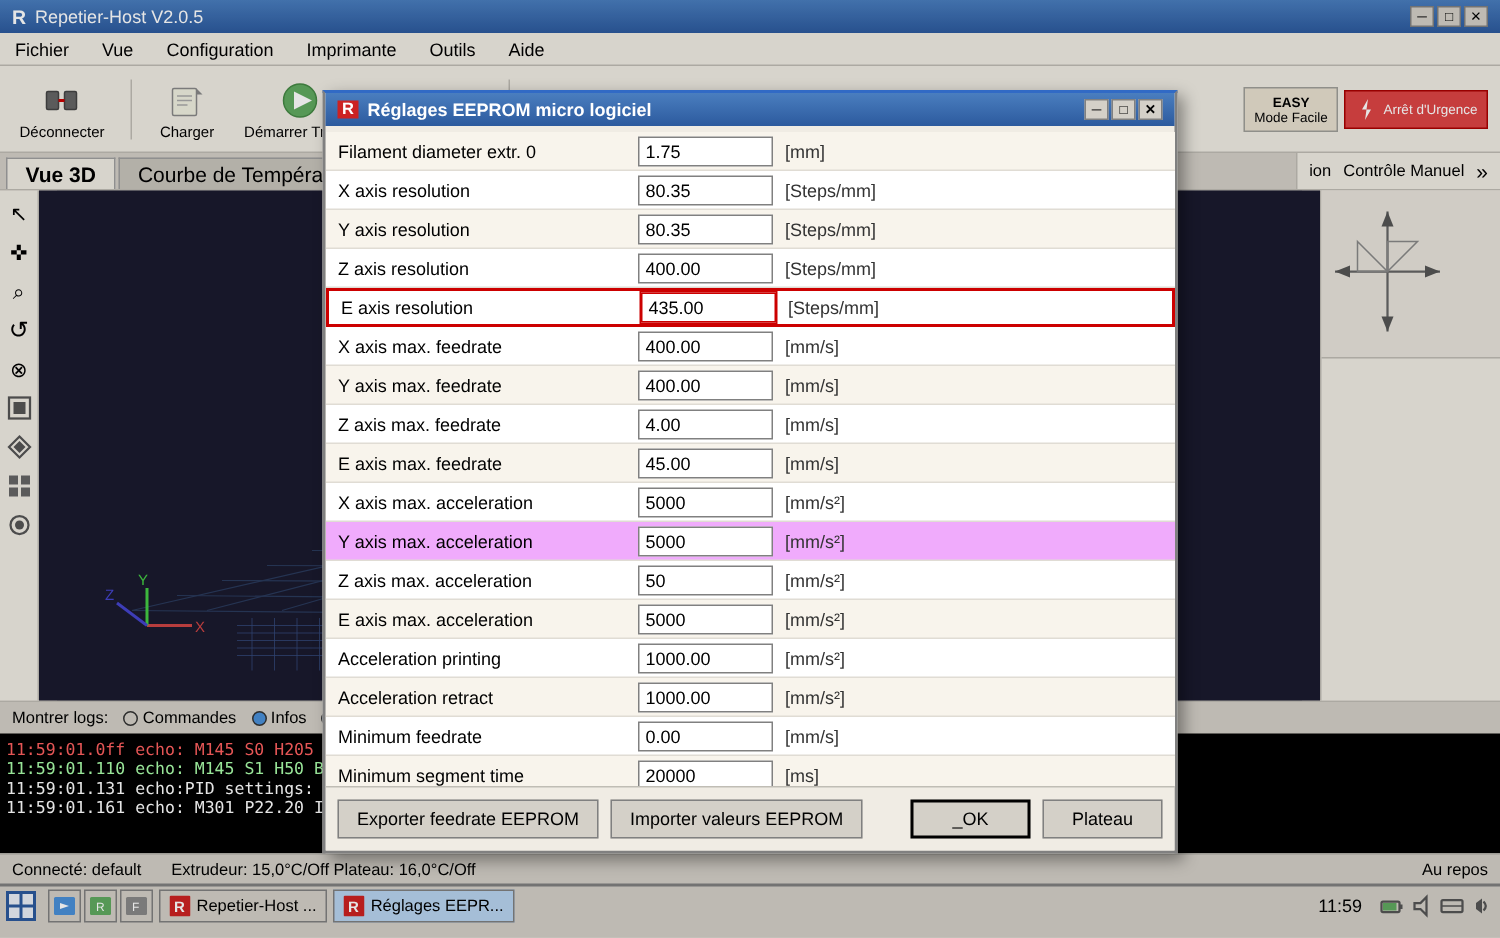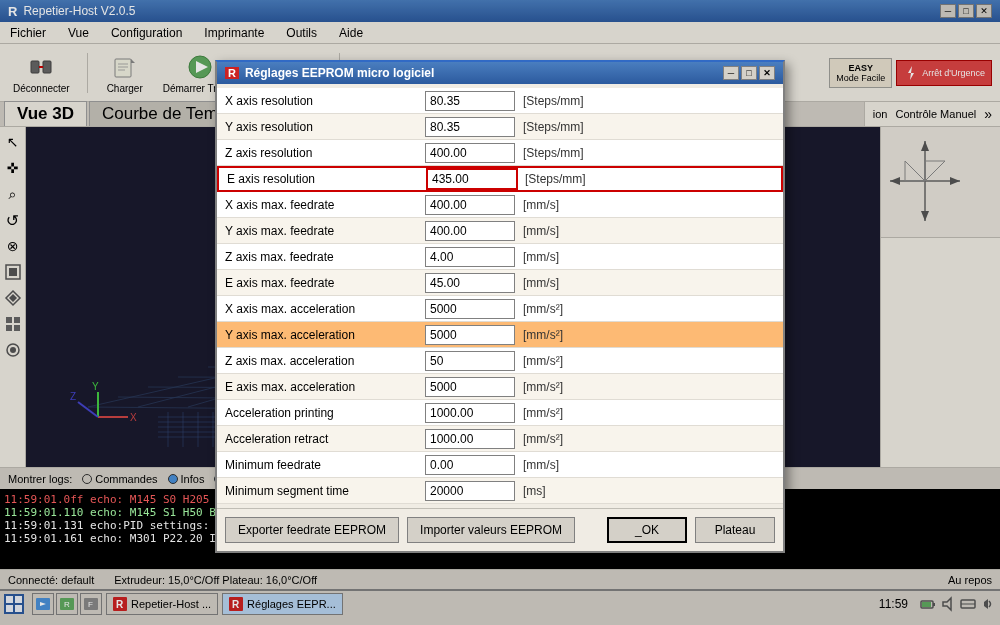--- a/index.html
+++ b/index.html
@@ -104,21 +104,21 @@
       align-items: flex-end;
       padding-left: 4px;
       border-bottom: 1px solid #c0bdb5;
     }
     .tab {
       padding: 2px 12px;
       background: #c8c4bc;
       border: 1px solid #a0a0a0;
       border-bottom: none;
       cursor: pointer;
-      font-size: 17px;
+      font-size: 14px;
       margin-right: 2px;
     }
     .tab.active {
       background: #f0ece4;
       font-weight: bold;
     }
 
     
     .left-sidebar {
       width: 26px;
@@ -760,20 +760,25 @@
         <div class="modal-title-controls">
           <div class="modal-ctrl-btn">─</div>
           <div class="modal-ctrl-btn">□</div>
           <div class="modal-ctrl-btn">✕</div>
         </div>
       </div>
 
       <div class="modal-content">
 
         <div id="param-rows-container">
+            <div class="param-row" style="background: rgb(248, 244, 236);">
+              <span class="param-label">Filament diameter extr. 0</span>
+              <input type="text" class="param-input" value="1.75" style="">
+              <span class="param-unit">[mm]</span>
+            </div>
             <div class="param-row" style="background: white;">
               <span class="param-label">X axis resolution</span>
               <input type="text" class="param-input" value="80.35" style="">
               <span class="param-unit">[Steps/mm]</span>
             </div>
             <div class="param-row" style="background: rgb(248, 244, 236);">
               <span class="param-label">Y axis resolution</span>
               <input type="text" class="param-input" value="80.35" style="">
               <span class="param-unit">[Steps/mm]</span>
             </div>
@@ -805,21 +810,21 @@
             <div class="param-row" style="background: rgb(248, 244, 236);">
               <span class="param-label">E axis max. feedrate</span>
               <input type="text" class="param-input" value="45.00" style="">
               <span class="param-unit">[mm/s]</span>
             </div>
             <div class="param-row" style="background: white;">
               <span class="param-label">X axis max. acceleration</span>
               <input type="text" class="param-input" value="5000" style="">
               <span class="param-unit">[mm/s²]</span>
             </div>
-            <div class="param-row" style="background: #fdba74;">
+            <div class="param-row" style="background: #f0abfc;">
               <span class="param-label">Y axis max. acceleration</span>
               <input type="text" class="param-input" value="5000" style="">
               <span class="param-unit">[mm/s²]</span>
             </div>
             <div class="param-row" style="background: white;">
               <span class="param-label">Z axis max. acceleration</span>
               <input type="text" class="param-input" value="50" style="">
               <span class="param-unit">[mm/s²]</span>
             </div>
             <div class="param-row" style="background: rgb(248, 244, 236);">

